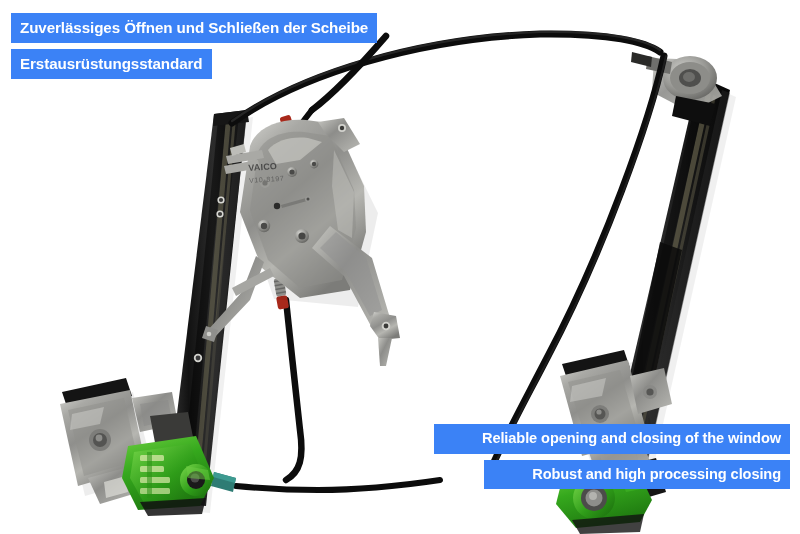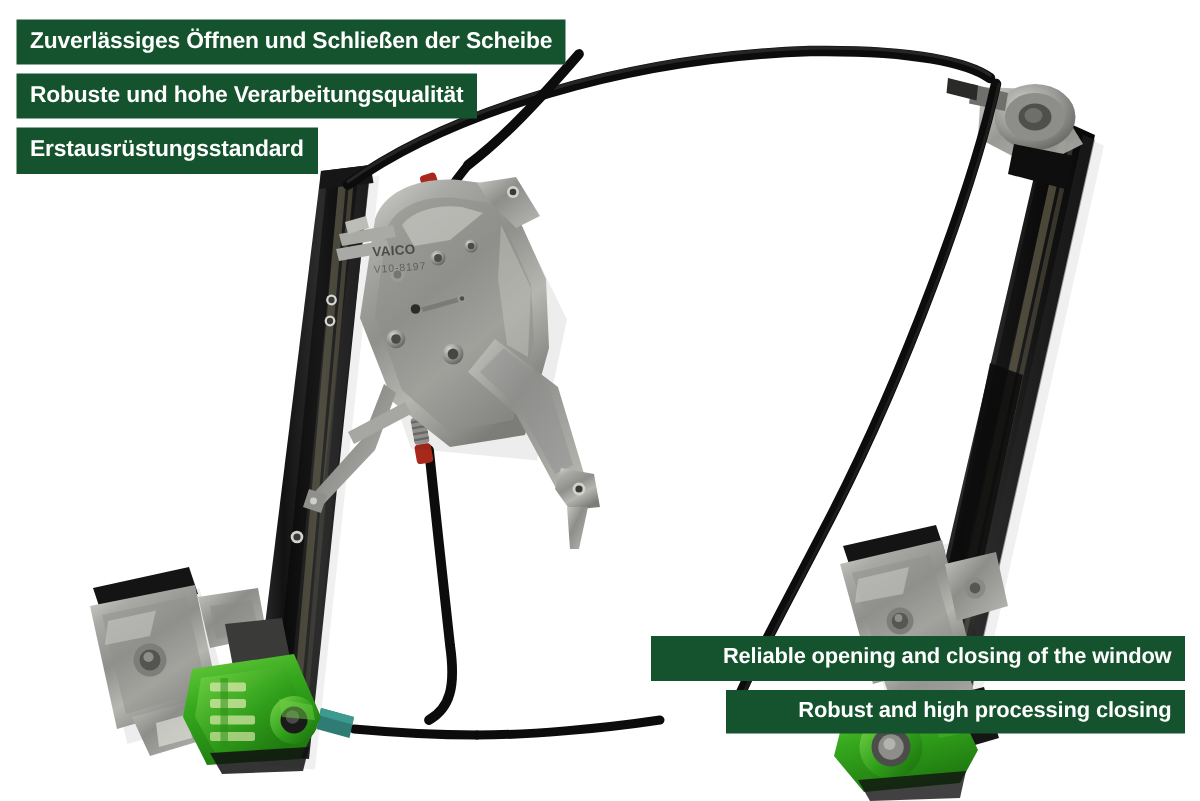--- a/index.html
+++ b/index.html
@@ -10,21 +10,21 @@
   
   #product{position:absolute;inset:0;}
   #product svg{display:block;width:800px;height:534px;}
 
   
   .banner-group{position:absolute;display:flex;flex-direction:column;z-index:40;}
   #banners-de{left:11px;top:13px;align-items:flex-start;}
   #banners-en{right:10px;top:424px;align-items:flex-end;}
 
   .banner{
-    background:#14532d;
+    background:#3b82f6;
     color:#ffffff;
     font-weight:bold;
     font-size:15.2px;
     line-height:1;
     letter-spacing:-0.1px;
     padding:7px 9px 8px 9px;
     white-space:nowrap;
     box-sizing:border-box;
     font-family:"Liberation Sans",sans-serif;
   }
@@ -323,21 +323,20 @@
   </svg>
   </div>
 
   <div class="brand-wrap" style="left:248px;top:164px;">
     <div class="brand-logo">VAICO</div>
     <div class="brand-part">V10-8197</div>
   </div>
 
   <div class="banner-group" id="banners-de">
     <div class="banner">Zuverlässiges Öffnen und Schließen der Scheibe</div>
-    <div class="banner">Robuste und hohe Verarbeitungsqualität</div>
     <div class="banner">Erstausrüstungsstandard</div>
   </div>
 
   <div class="banner-group" id="banners-en">
     <div class="banner en">Reliable opening and closing of the window</div>
     <div class="banner en">Robust and high processing closing</div>
   </div>
 
 </div>
 

